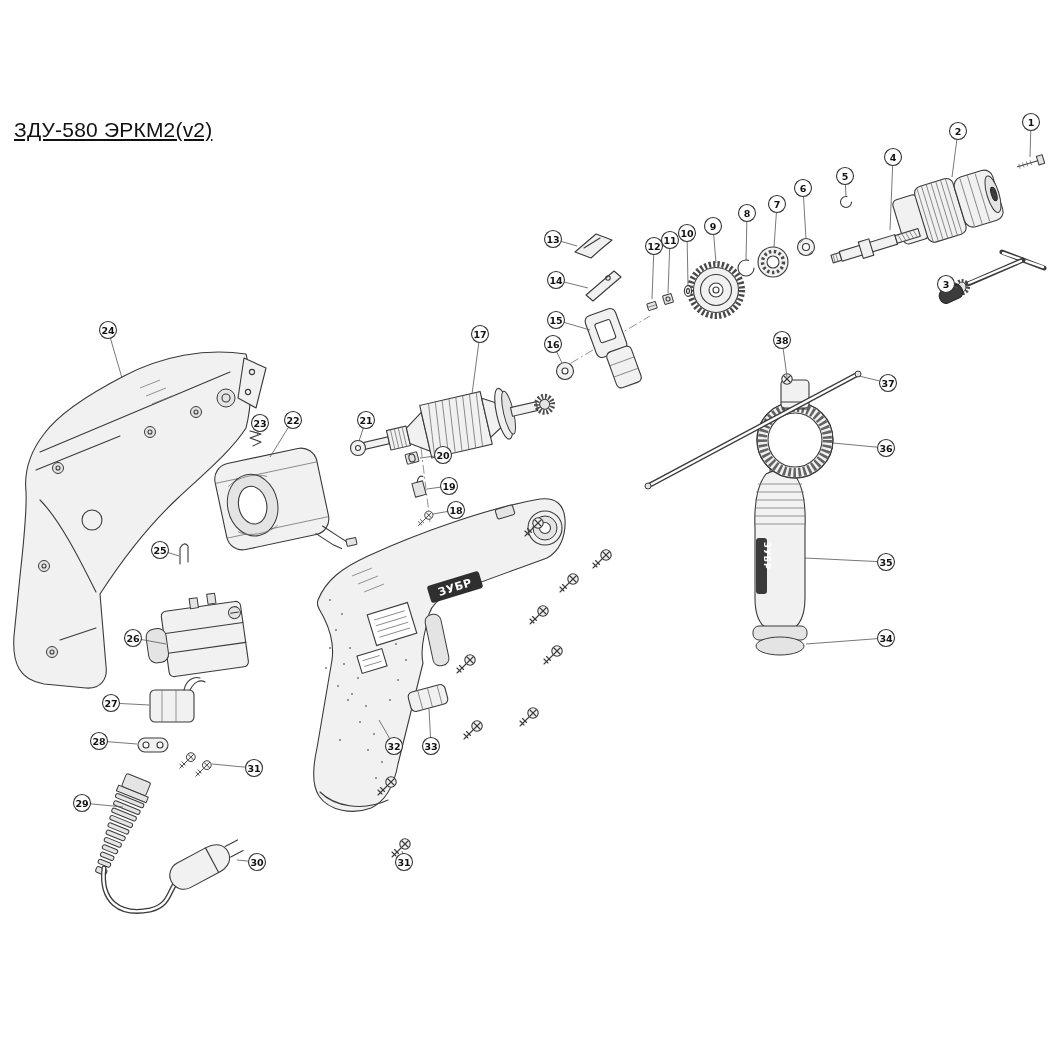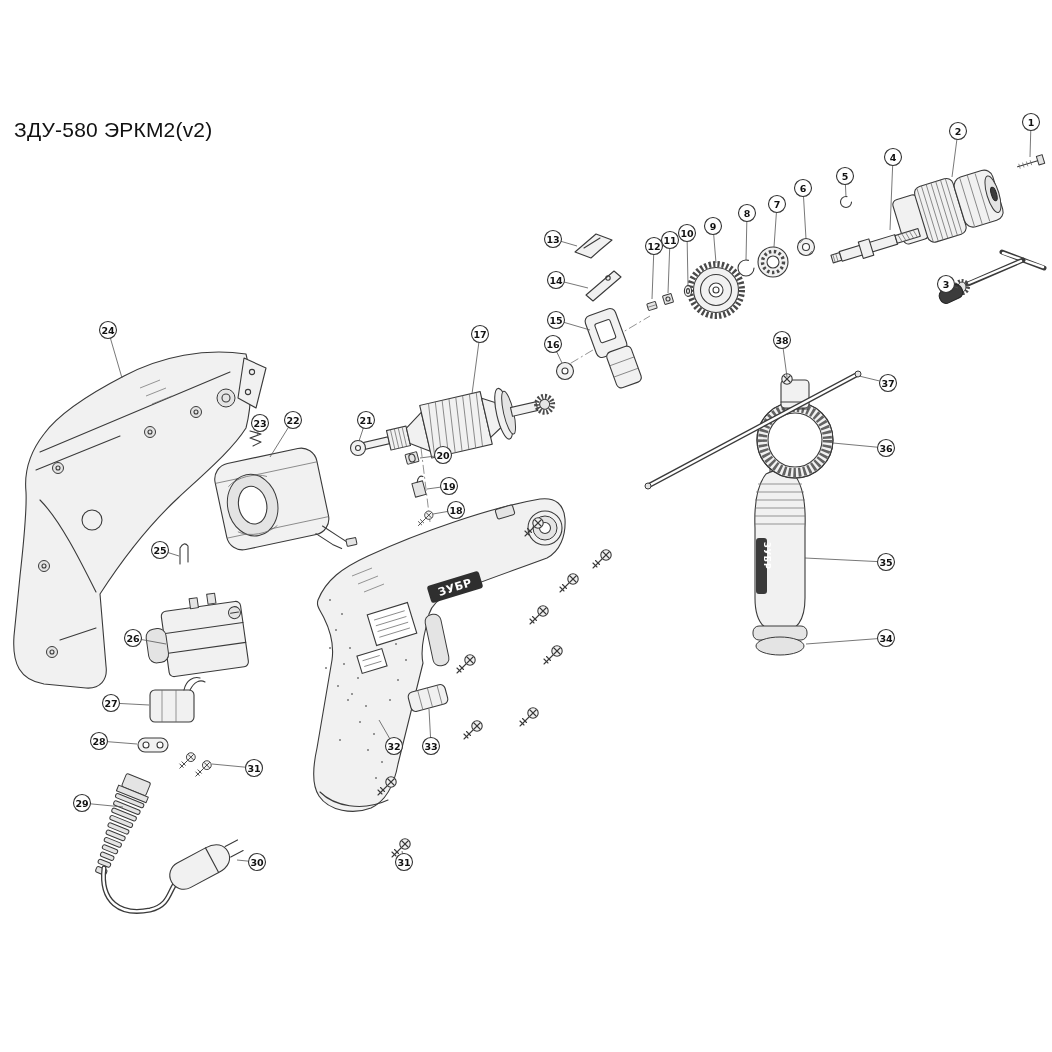--- a/index.html
+++ b/index.html
@@ -1,18 +1,18 @@
 <!DOCTYPE html>
 <html><head>
 <meta charset="utf-8">
 <style>
   html,body{margin:0;padding:0;background:#fff;}
   .stage{position:relative;width:1052px;height:1052px;background:#fff;overflow:hidden;
          font-family:"Liberation Sans",sans-serif;}
-  .title{position:absolute;left:14px;top:118px;font-size:21px;color:#111;letter-spacing:.2px;}
+  .title{position:absolute;left:14px;top:118px;font-size:21px;color:#111;letter-spacing:.2px;text-decoration:underline;}
   svg{position:absolute;left:0;top:0;}
   .ln{fill:none;stroke:#3a3a3a;stroke-width:1.1;stroke-linejoin:round;stroke-linecap:round;}
   .fill{fill:#f1f1f1;stroke:#3a3a3a;stroke-width:1.1;stroke-linejoin:round;}
   .fill2{fill:#e4e4e4;stroke:#3a3a3a;stroke-width:1;stroke-linejoin:round;}
   .white{fill:#fff;stroke:#3a3a3a;stroke-width:1.1;}
   .hatch{stroke:#6a6a6a;stroke-width:.7;fill:none;}
   .teeth{fill:none;stroke:#4a4a4a;}
   .dark{fill:#3c3c3c;stroke:#222;stroke-width:1;}
   .dot{fill:#777;}
   .axis{stroke:#777;stroke-width:.8;stroke-dasharray:9 3 2 3;fill:none;}

